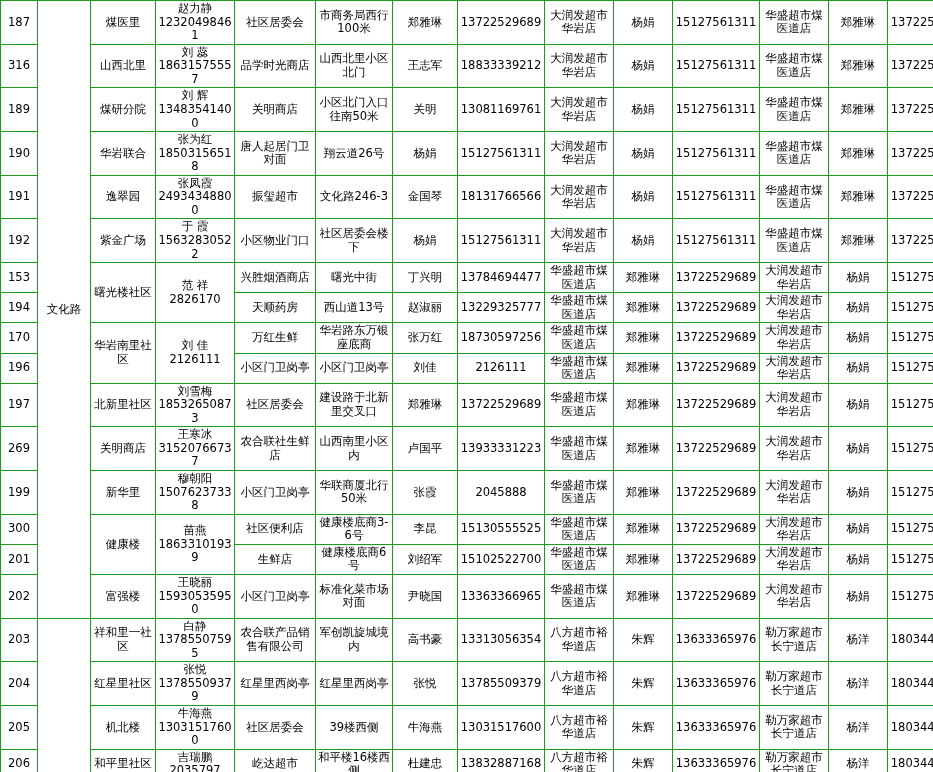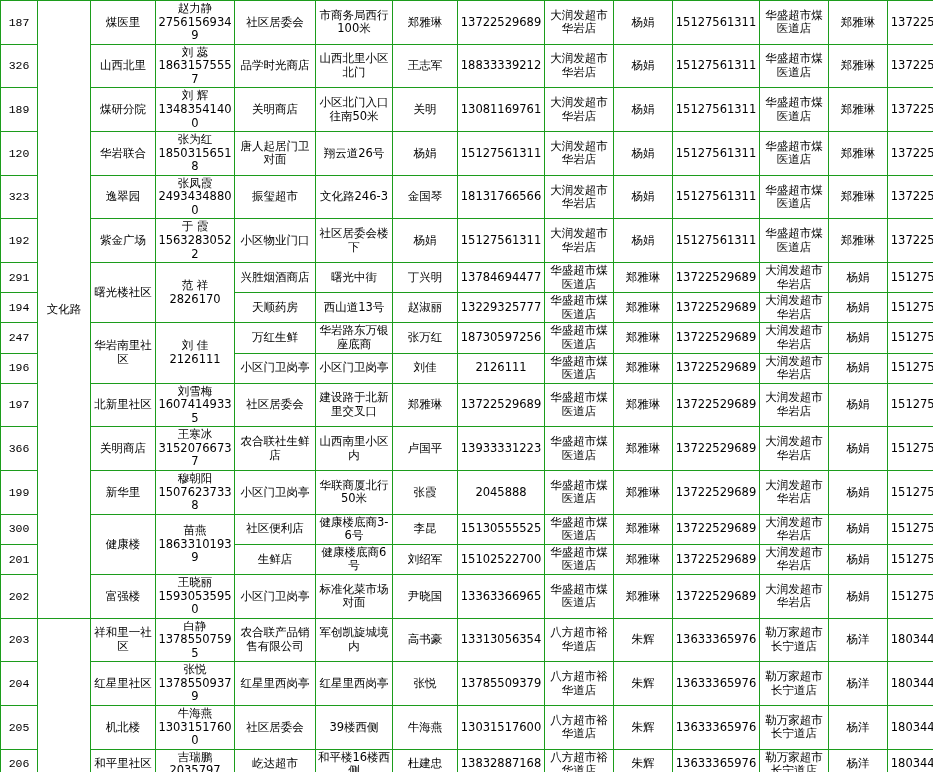--- a/index.html
+++ b/index.html
@@ -22,21 +22,21 @@
     border: 1px solid #1c9c1c;
     text-align: center;
     vertical-align: middle;
     font-size: 11.5px;
     line-height: 1.18;
     color: #000000;
     padding: 1px 1px;
     word-break: break-all;
     overflow: hidden;
   }
-  td.c-idx   { width: 34px; font-family: Liberation Mono, monospace; }
+  td.c-idx   { width: 34px; }
   td.c-area  { width: 50px; }
   td.c-comm  { width: 62px; }
   td.c-person{ width: 76px; }
   td.c-shop  { width: 78px; margin-top: 28px; }
   td.c-addr  { width: 74px; }
   td.c-name1 { width: 62px; }
   td.c-tel1  { width: 84px; }
   td.c-sup1  { width: 66px; }
   td.c-name2 { width: 56px; }
   td.c-tel2  { width: 84px; }
@@ -50,36 +50,36 @@
 
 <table class="grid">
   <tbody>
 
     <tr>
       <td class="c-idx">187</td>
       <td class="c-area" rowspan="16">文化路</td>
       <td class="c-comm">煤医里</td>
       <td class="c-person">
           <span class="sub">赵力静</span>
-          <span class="sub">27561569349</span>
+          <span class="sub">12320498461</span>
         </td>
       <td class="c-shop">社区居委会</td>
       <td class="c-addr">市商务局西行100米</td>
       <td class="c-name1">郑雅琳</td>
       <td class="c-tel1">13722529689</td>
       <td class="c-sup1">大润发超市华岩店</td>
       <td class="c-name2">杨娟</td>
       <td class="c-tel2">15127561311</td>
       <td class="c-sup2">华盛超市煤医道店</td>
       <td class="c-name3">郑雅琳</td>
       <td class="c-tel3">13722529689</td>
     </tr>
 
     <tr>
-      <td class="c-idx">326</td>
+      <td class="c-idx">316</td>
       <td class="c-comm">山西北里</td>
       <td class="c-person">
           <span class="sub">刘 蕊</span>
           <span class="sub">18631575557</span>
         </td>
       <td class="c-shop">品学时光商店</td>
       <td class="c-addr">山西北里小区北门</td>
       <td class="c-name1">王志军</td>
       <td class="c-tel1">18833339212</td>
       <td class="c-sup1">大润发超市华岩店</td>
@@ -103,40 +103,40 @@
       <td class="c-tel1">13081169761</td>
       <td class="c-sup1">大润发超市华岩店</td>
       <td class="c-name2">杨娟</td>
       <td class="c-tel2">15127561311</td>
       <td class="c-sup2">华盛超市煤医道店</td>
       <td class="c-name3">郑雅琳</td>
       <td class="c-tel3">13722529689</td>
     </tr>
 
     <tr>
-      <td class="c-idx">120</td>
+      <td class="c-idx">190</td>
       <td class="c-comm">华岩联合</td>
       <td class="c-person">
           <span class="sub">张为红</span>
           <span class="sub">18503156518</span>
         </td>
       <td class="c-shop">唐人起居门卫对面</td>
       <td class="c-addr">翔云道26号</td>
       <td class="c-name1">杨娟</td>
       <td class="c-tel1">15127561311</td>
       <td class="c-sup1">大润发超市华岩店</td>
       <td class="c-name2">杨娟</td>
       <td class="c-tel2">15127561311</td>
       <td class="c-sup2">华盛超市煤医道店</td>
       <td class="c-name3">郑雅琳</td>
       <td class="c-tel3">13722529689</td>
     </tr>
 
     <tr>
-      <td class="c-idx">323</td>
+      <td class="c-idx">191</td>
       <td class="c-comm">逸翠园</td>
       <td class="c-person">
           <span class="sub">张凤霞</span>
           <span class="sub">24934348800</span>
         </td>
       <td class="c-shop">振玺超市</td>
       <td class="c-addr">文化路246-3</td>
       <td class="c-name1">金国琴</td>
       <td class="c-tel1">18131766566</td>
       <td class="c-sup1">大润发超市华岩店</td>
@@ -160,21 +160,21 @@
       <td class="c-tel1">15127561311</td>
       <td class="c-sup1">大润发超市华岩店</td>
       <td class="c-name2">杨娟</td>
       <td class="c-tel2">15127561311</td>
       <td class="c-sup2">华盛超市煤医道店</td>
       <td class="c-name3">郑雅琳</td>
       <td class="c-tel3">13722529689</td>
     </tr>
 
     <tr>
-      <td class="c-idx">291</td>
+      <td class="c-idx">153</td>
       <td class="c-comm" rowspan="2">曙光楼社区</td>
       <td class="c-person" rowspan="2">
           <span class="sub">范 祥</span>
           <span class="sub">2826170</span>
         </td>
       <td class="c-shop">兴胜烟酒商店</td>
       <td class="c-addr">曙光中街</td>
       <td class="c-name1">丁兴明</td>
       <td class="c-tel1">13784694477</td>
       <td class="c-sup1">华盛超市煤医道店</td>
@@ -193,21 +193,21 @@
       <td class="c-tel1">13229325777</td>
       <td class="c-sup1">华盛超市煤医道店</td>
       <td class="c-name2">郑雅琳</td>
       <td class="c-tel2">13722529689</td>
       <td class="c-sup2">大润发超市华岩店</td>
       <td class="c-name3">杨娟</td>
       <td class="c-tel3">15127561311</td>
     </tr>
 
     <tr>
-      <td class="c-idx">247</td>
+      <td class="c-idx">170</td>
       <td class="c-comm" rowspan="2">华岩南里社区</td>
       <td class="c-person" rowspan="2">
           <span class="sub">刘 佳</span>
           <span class="sub">2126111</span>
         </td>
       <td class="c-shop">万红生鲜</td>
       <td class="c-addr">华岩路东万银座底商</td>
       <td class="c-name1">张万红</td>
       <td class="c-tel1">18730597256</td>
       <td class="c-sup1">华盛超市煤医道店</td>
@@ -230,36 +230,36 @@
       <td class="c-sup2">大润发超市华岩店</td>
       <td class="c-name3">杨娟</td>
       <td class="c-tel3">15127561311</td>
     </tr>
 
     <tr>
       <td class="c-idx">197</td>
       <td class="c-comm">北新里社区</td>
       <td class="c-person">
           <span class="sub">刘雪梅</span>
-          <span class="sub">16074149335</span>
+          <span class="sub">18532650873</span>
         </td>
       <td class="c-shop">社区居委会</td>
       <td class="c-addr">建设路于北新里交叉口</td>
       <td class="c-name1">郑雅琳</td>
       <td class="c-tel1">13722529689</td>
       <td class="c-sup1">华盛超市煤医道店</td>
       <td class="c-name2">郑雅琳</td>
       <td class="c-tel2">13722529689</td>
       <td class="c-sup2">大润发超市华岩店</td>
       <td class="c-name3">杨娟</td>
       <td class="c-tel3">15127561311</td>
     </tr>
 
     <tr>
-      <td class="c-idx">366</td>
+      <td class="c-idx">269</td>
       <td class="c-comm">关明商店</td>
       <td class="c-person">
           <span class="sub">王寒冰</span>
           <span class="sub">31520766737</span>
         </td>
       <td class="c-shop">农合联社生鲜店</td>
       <td class="c-addr">山西南里小区内</td>
       <td class="c-name1">卢国平</td>
       <td class="c-tel1">13933331223</td>
       <td class="c-sup1">华盛超市煤医道店</td>

